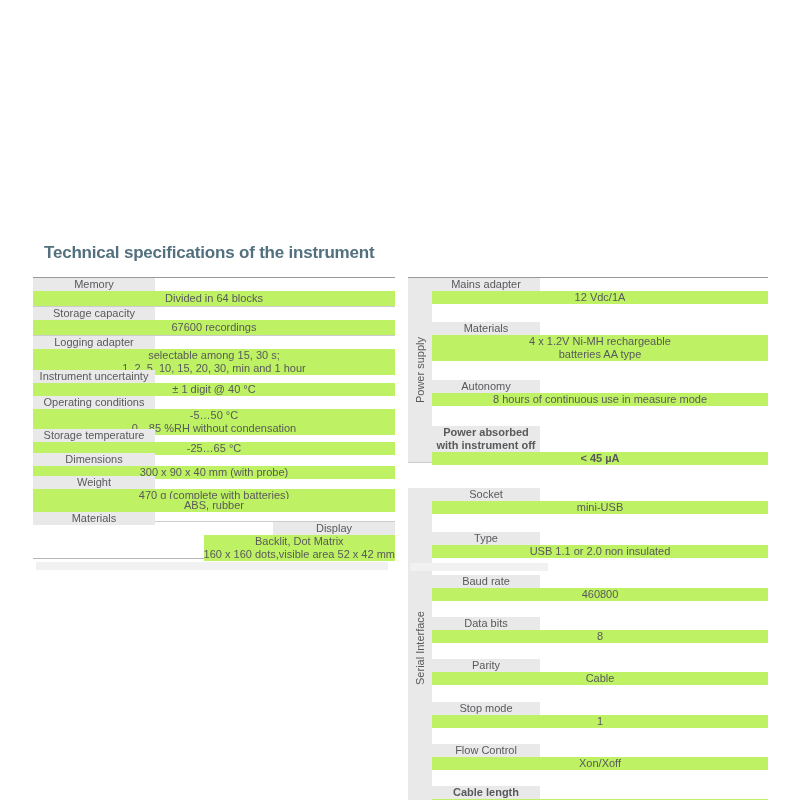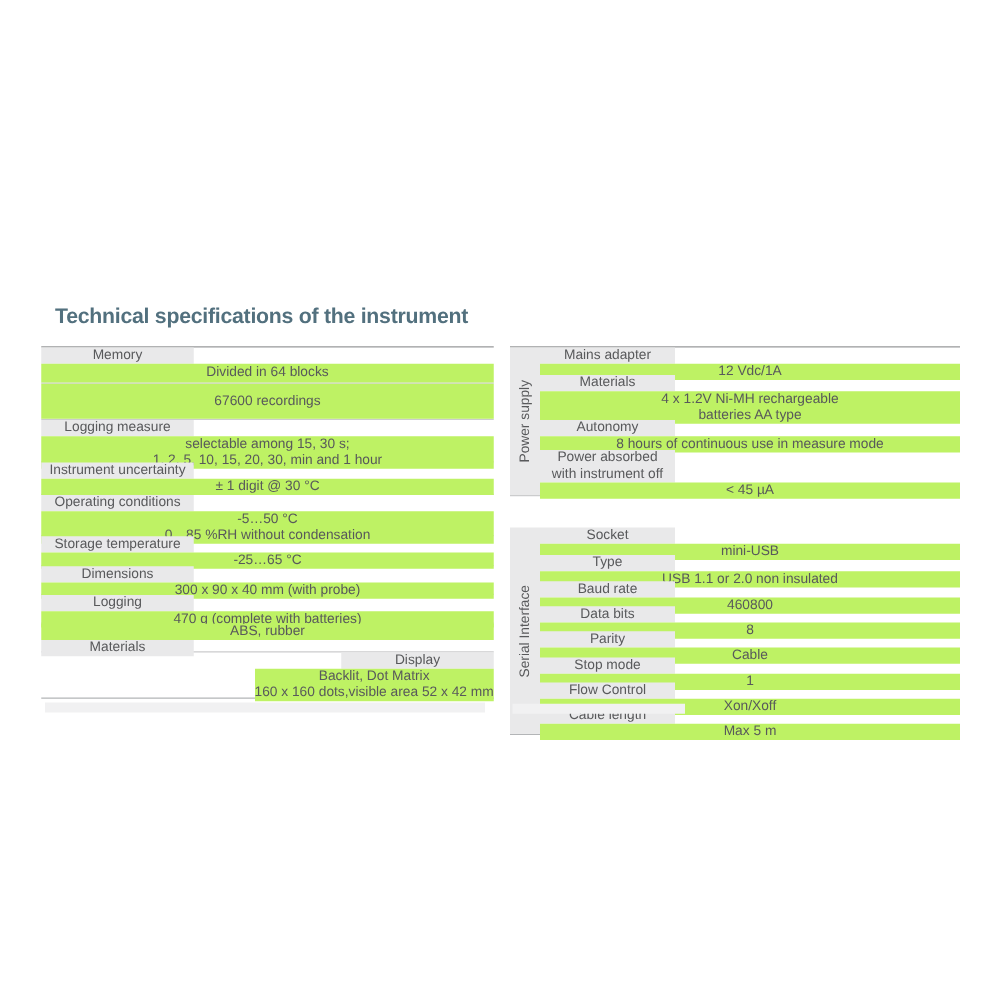--- a/index.html
+++ b/index.html
@@ -75,22 +75,22 @@
     align-items: center;
     justify-content: center;
     overflow: hidden;
   }
   .rot-text {
     transform: rotate(-90deg);
     white-space: nowrap;
     font-size: 11px;
     color: var(--text, #58595b);
   }
-  .group-rows { flex: 1 1 auto; display: flex; flex-direction: column; }
-  .group-rows .row:last-child { border-bottom: none; }
+  .group-rows { flex: 1 1 auto; display: flex; flex-direction: column; gap: 22px; }
+  .group-rows .row:last-child { border-bottom: none; font-weight: bold; }
   .right-table .label-cell { width: 108px; }
 
   .shadow {
     position: absolute;
     background: var(--shadow, #f1f1f2);
   }
   .shadow-left  { left: 36px;  top: 562px; width: 352px; height: 8px; }
   .shadow-right { left: 410px; top: 563px; width: 138px; height: 8px; }
 </style>
 </head>
@@ -99,46 +99,47 @@
 <div class="page">
 
   <h1 class="title">Technical specifications of the instrument</h1>
 
   <div class="spec-table left-table">
     <div class="row" style="height:29px">
       <div class="cell label-cell">Memory</div>
       <div class="cell value-cell">Divided in 64 blocks</div>
     </div>
     <div class="row" style="height:29px">
+      <div class="cell label-cell">Storage capacity</div>
       <div class="cell value-cell">67600 recordings</div>
     </div>
     <div class="row" style="height:34px">
-      <div class="cell label-cell">Logging measure</div>
+      <div class="cell label-cell">Logging adapter</div>
       <div class="cell value-cell">selectable among 15, 30 s;
 1, 2, 5, 10, 15, 20, 30, min and 1 hour</div>
     </div>
     <div class="row" style="height:26px">
       <div class="cell label-cell">Instrument uncertainty</div>
-      <div class="cell value-cell">± 1 digit @ 30 °C</div>
+      <div class="cell value-cell">± 1 digit @ 40 °C</div>
     </div>
     <div class="row" style="height:33px">
       <div class="cell label-cell">Operating conditions</div>
       <div class="cell value-cell">-5…50 °C
 0…85 %RH without condensation</div>
     </div>
     <div class="row" style="height:24px">
       <div class="cell label-cell">Storage temperature</div>
       <div class="cell value-cell">-25…65 °C</div>
     </div>
     <div class="row" style="height:23px">
       <div class="cell label-cell">Dimensions</div>
       <div class="cell value-cell">300 x 90 x 40 mm (with probe)</div>
     </div>
     <div class="row" style="height:23px">
-      <div class="cell label-cell">Logging</div>
+      <div class="cell label-cell">Weight</div>
       <div class="cell value-cell">470 g (complete with batteries)</div>
     </div>
     <div class="row" style="height:23px">
       <div class="cell value-cell">ABS, rubber</div>
       <div class="cell label-cell">Materials</div>
     </div>
     <div class="row" style="height:37px">
       <div class="cell label-cell">Display</div>
       <div class="cell value-cell">Backlit, Dot Matrix
 160 x 160 dots,visible area 52 x 42 mm</div>

